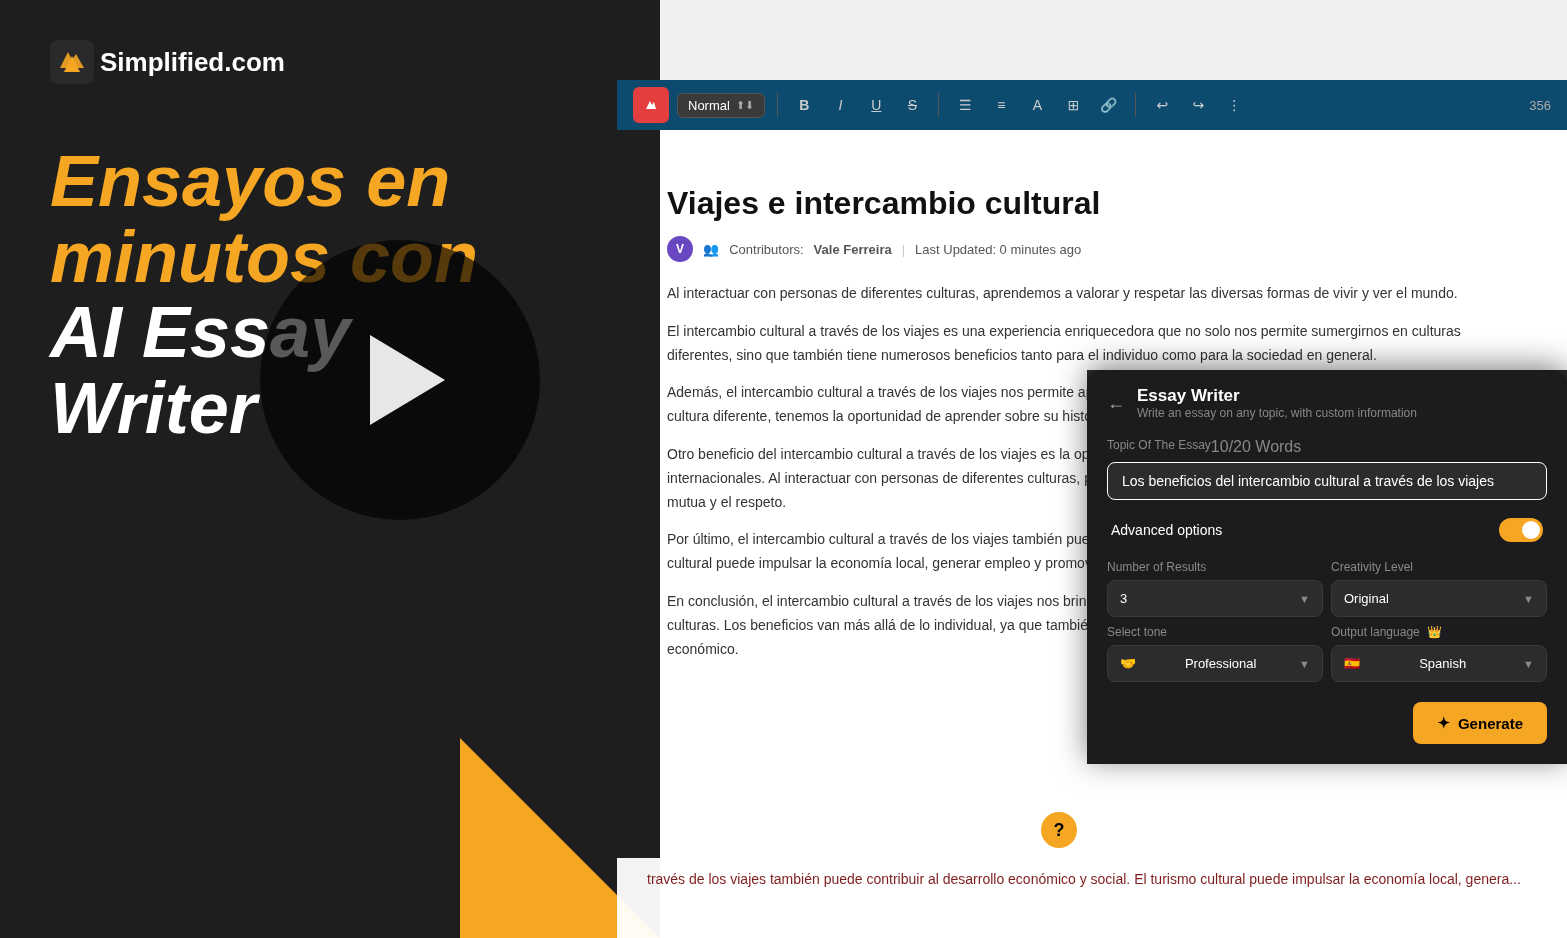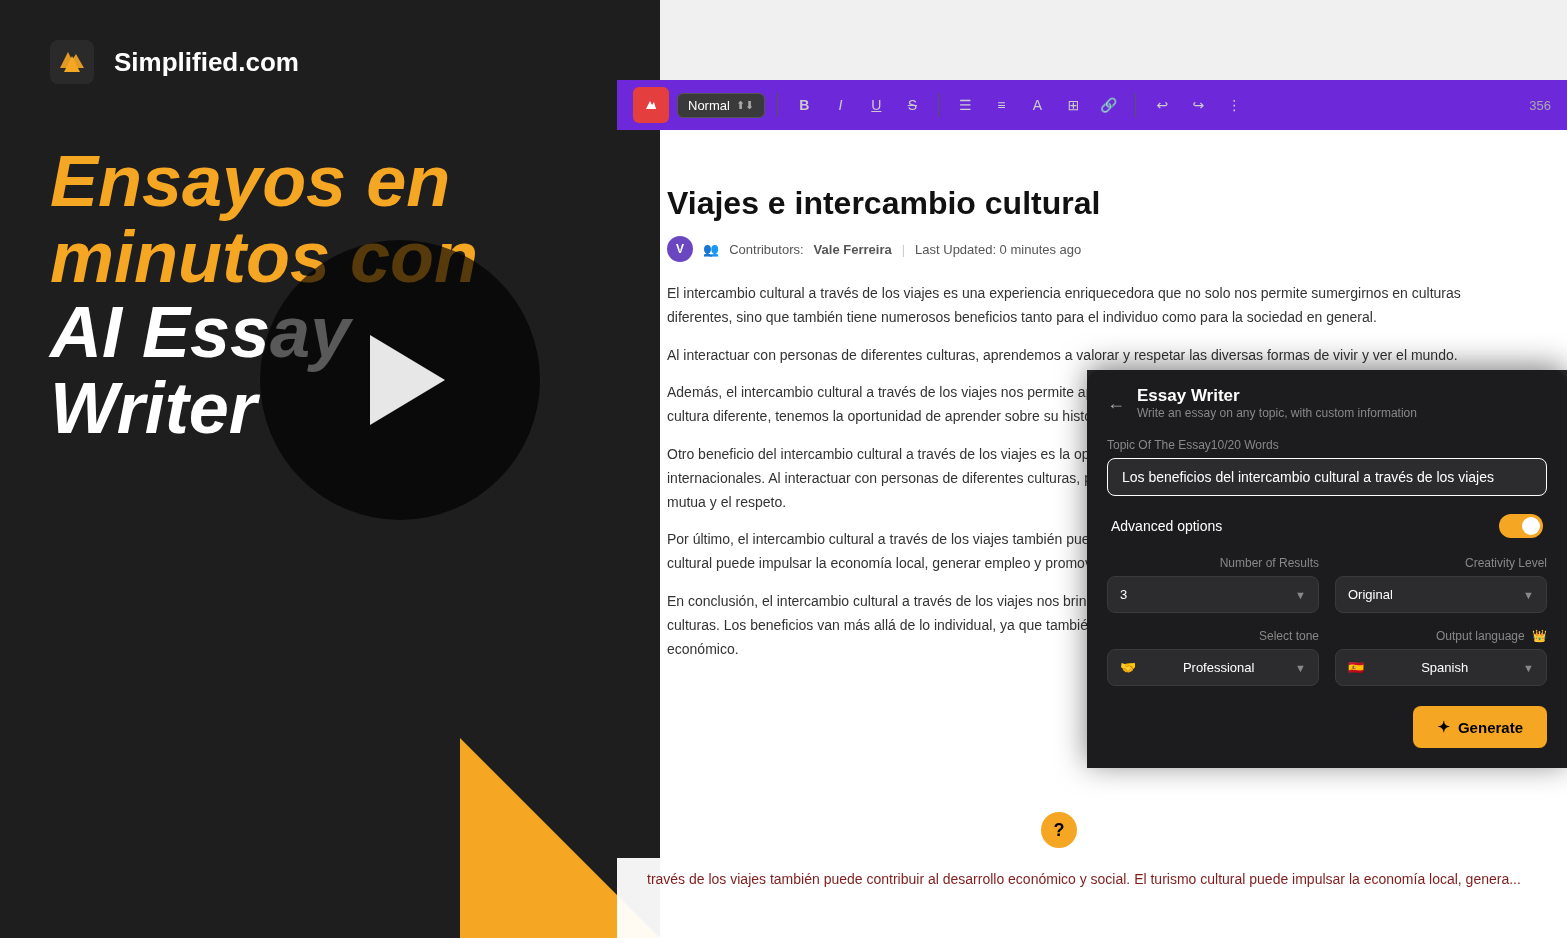--- a/index.html
+++ b/index.html
@@ -19,21 +19,21 @@
       width: 660px;
       height: 938px;
       background: #1e1e1e;
       z-index: 1;
       padding: 40px 50px;
     }
 
     .logo-area {
       display: flex;
       align-items: center;
-      gap: 20px;
+      gap: 6px;
       margin-bottom: 60px;
     }
 
     .logo-icon {
       width: 44px;
       height: 44px;
     }
 
     .logo-text {
       color: #ffffff;
@@ -88,21 +88,21 @@
       height: 938px;
       background: #f0f0f0;
       overflow: hidden;
     }
 
     
     .editor-toolbar {
       position: absolute;
       top: 80px; left: 0; right: 0;
       height: 50px;
-      background: #6d28d9;
+      background: #0c4a6e;
       display: flex;
       align-items: center;
       padding: 0 16px;
       gap: 8px;
       z-index: 10;
     }
 
     .toolbar-icon-box {
       width: 36px; height: 36px;
       background: #e53e3e;
@@ -246,21 +246,21 @@
     .panel-section {
       padding: 8px 20px;
     }
 
     .section-label {
       font-size: 12px; color: #888; margin-bottom: 6px;
       display: flex; justify-content: flex-start;
     }
 
     .section-label span.word-count {
-      color: #888; font-size: 12px;
+      color: #888; font-size: 16px;
     }
 
     .topic-input {
       width: 100%;
       background: #2c2c2e;
       border: 1px solid #ffffff;
       border-radius: 8px;
       padding: 10px 14px;
       color: #fff;
       font-size: 14px;
@@ -285,23 +285,22 @@
     .toggle-on::after {
       content: '';
       position: absolute;
       right: 3px; top: 3px;
       width: 18px; height: 18px;
       background: white;
       border-radius: 50%;
     }
 
     .two-col {
-      display: grid; grid-template-columns: 1fr 1fr; gap: 16px;
+      display: grid; grid-template-columns: 1fr 1fr; gap: 8px;
       padding: 8px 20px;
-      text-align: right;
     }
 
     .field-group label {
       display: block; font-size: 12px; color: #888; margin-bottom: 6px;
     }
 
     .select-box {
       width: 100%;
       background: #2c2c2e;
       border: 1px solid #3a3a3c;
@@ -427,22 +426,22 @@
     <h1 class="doc-title">Viajes e intercambio cultural</h1>
     <div class="doc-meta">
       <div class="doc-avatar">V</div>
       <span>👥</span>
       <span>Contributors:</span>
       <strong>Vale Ferreira</strong>
       <span class="doc-meta-divider">|</span>
       <span>Last Updated: 0 minutes ago</span>
     </div>
     <div class="doc-body">
+      <p>Al interactuar con personas de diferentes culturas, aprendemos a valorar y respetar las diversas formas de vivir y ver el mundo.</p>
       <p>El intercambio cultural a través de los viajes es una experiencia enriquecedora que no solo nos permite sumergirnos en culturas diferentes, sino que también tiene numerosos beneficios tanto para el individuo como para la sociedad en general.</p>
-      <p>Al interactuar con personas de diferentes culturas, aprendemos a valorar y respetar las diversas formas de vivir y ver el mundo.</p>
       <p>Además, el intercambio cultural a través de los viajes nos permite aprender y ampliar nuestros conocimientos. Al sumergirnos en una cultura diferente, tenemos la oportunidad de aprender sobre su historia, tradiciones, cocina y estilo de vida.</p>
       <p>Otro beneficio del intercambio cultural a través de los viajes es la oportunidad de conocer personas y establecer amistades internacionales. Al interactuar con personas de diferentes culturas, podemos establecer lazos y relaciones basadas en la comprensión mutua y el respeto.</p>
       <p>Por último, el intercambio cultural a través de los viajes también puede contribuir al desarrollo económico y social de un país. El turismo cultural puede impulsar la economía local, generar empleo y promover la preservación del patrimonio cultural.</p>
       <p>En conclusión, el intercambio cultural a través de los viajes nos brinda la oportunidad de aprender, crecer y conectarnos con diferentes culturas. Los beneficios van más allá de lo individual, ya que también contribuye al entendimiento mutuo y el desarrollo social y económico.</p>
     </div>
   </div>
 
   <div class="bottom-text-strip">
     <p class="bottom-text-content">través de los viajes también puede contribuir al desarrollo económico y social. El turismo cultural puede impulsar la economía local, genera...</p>
   </div>

